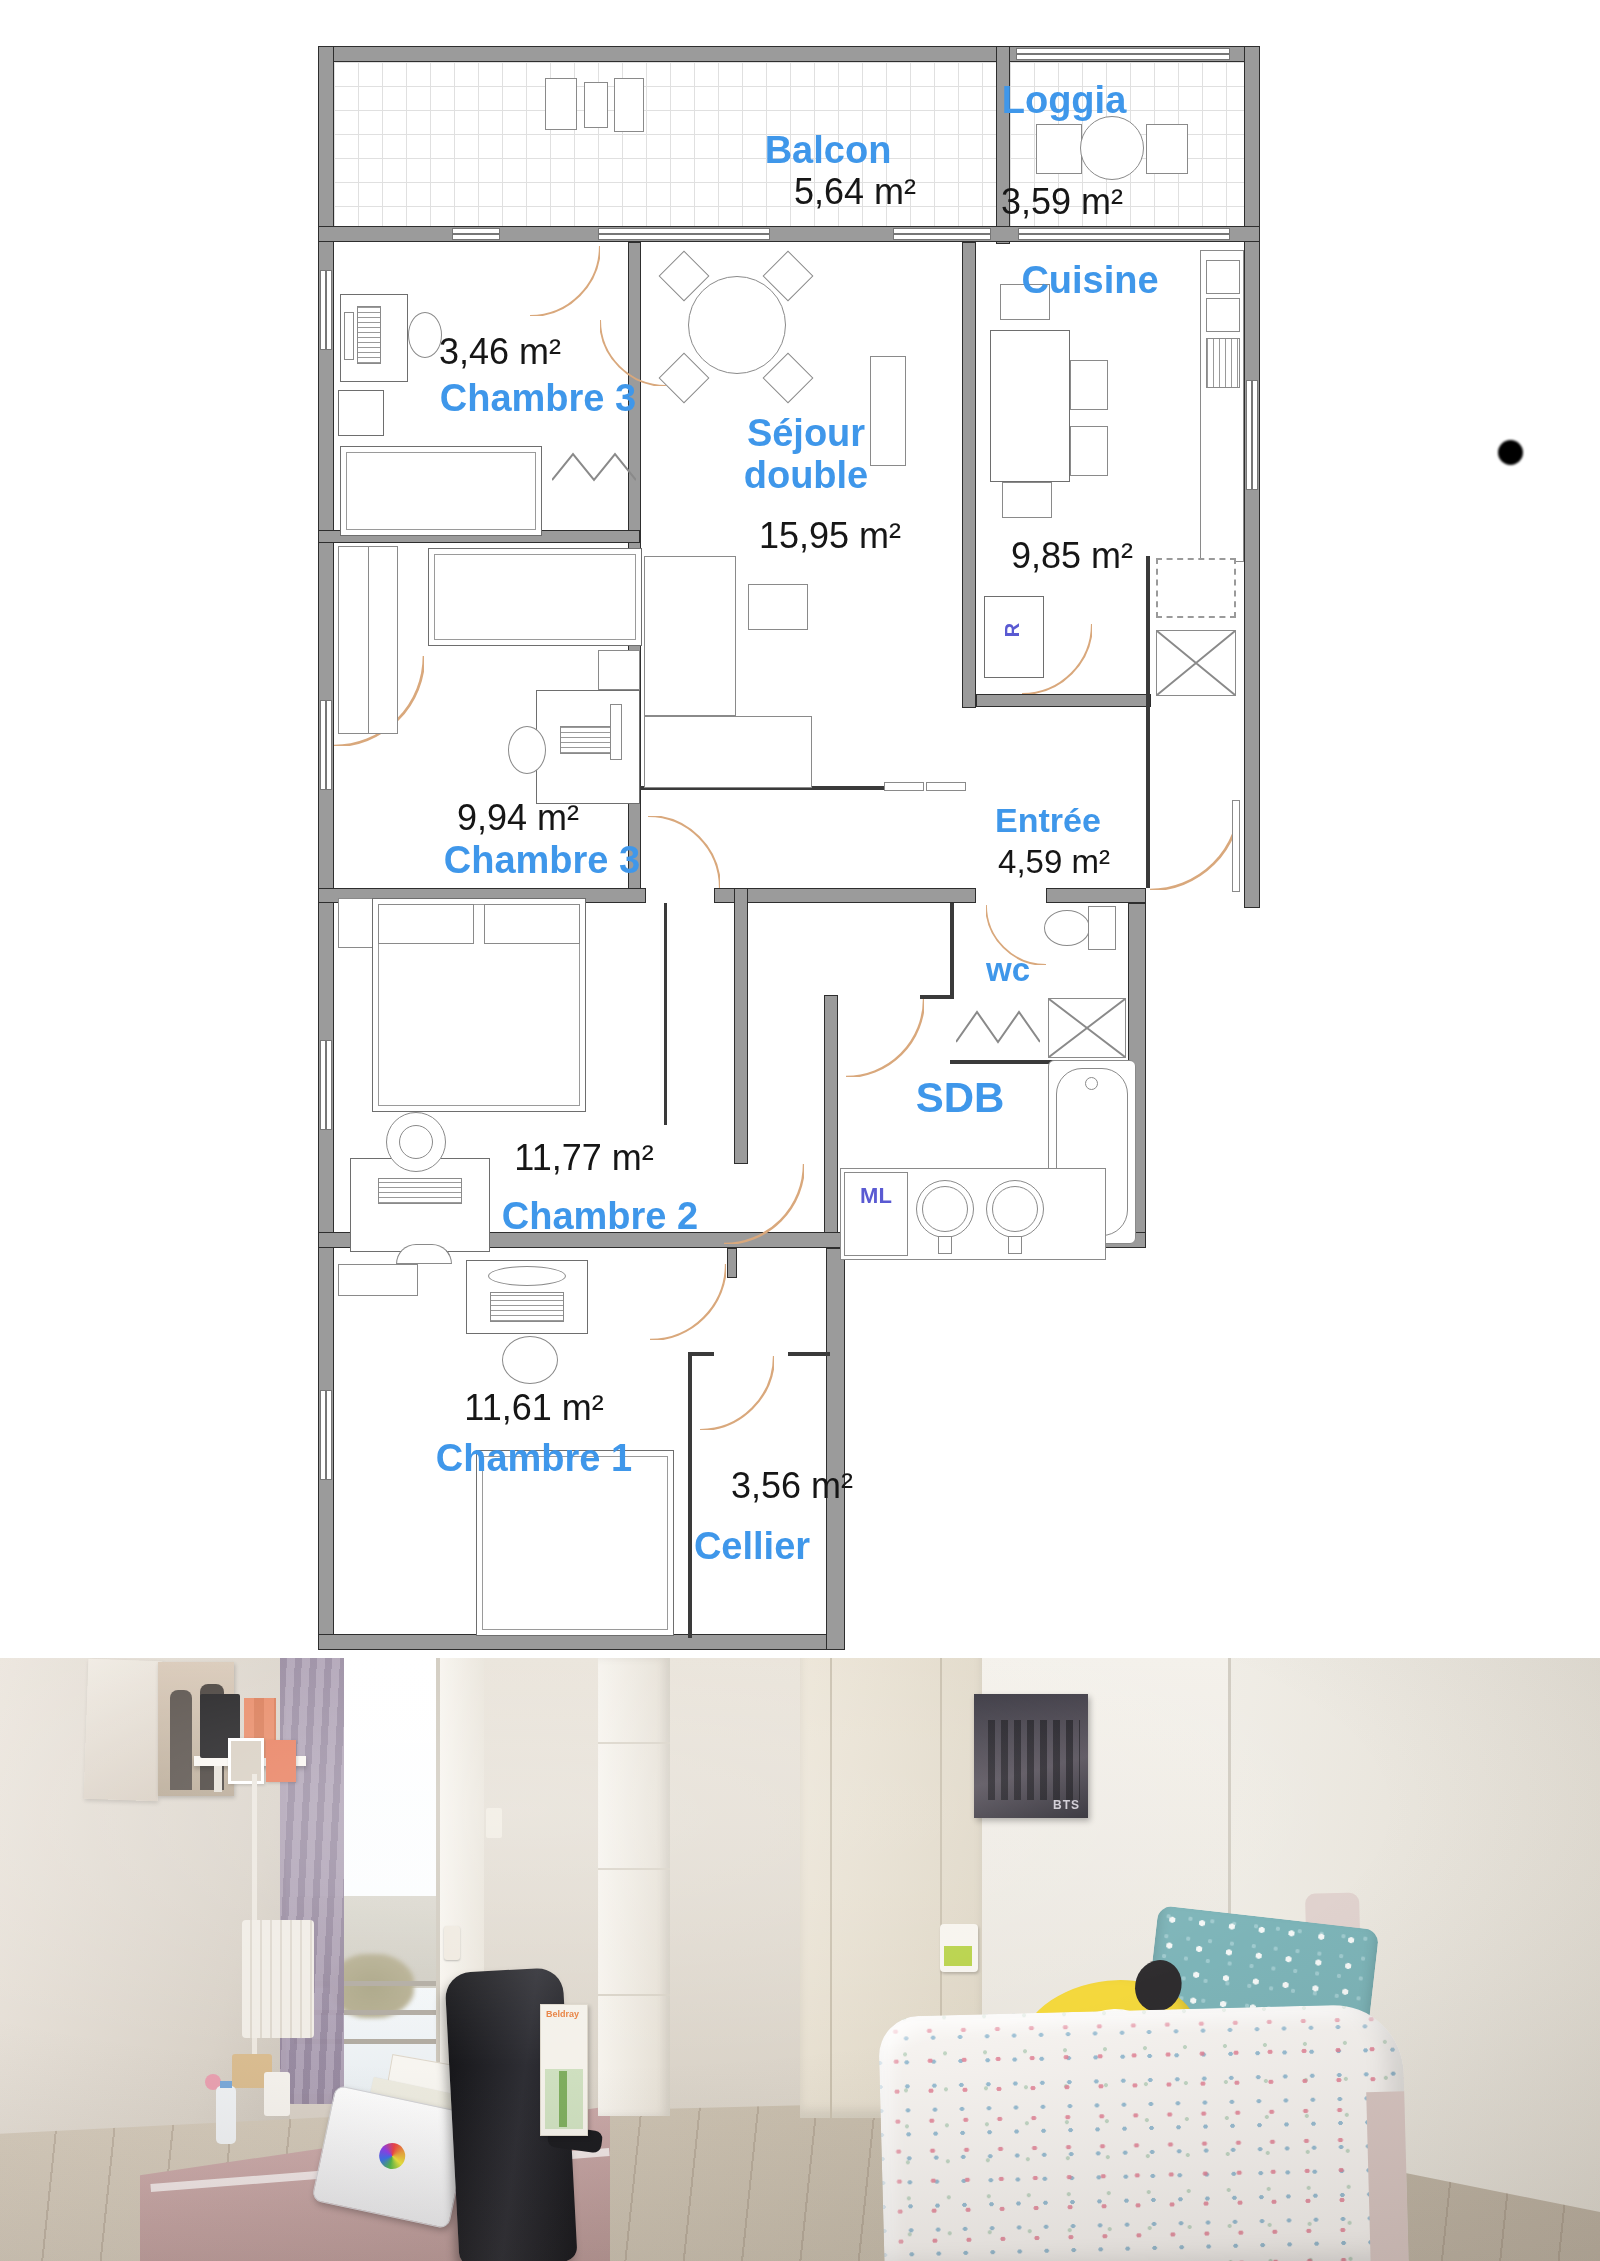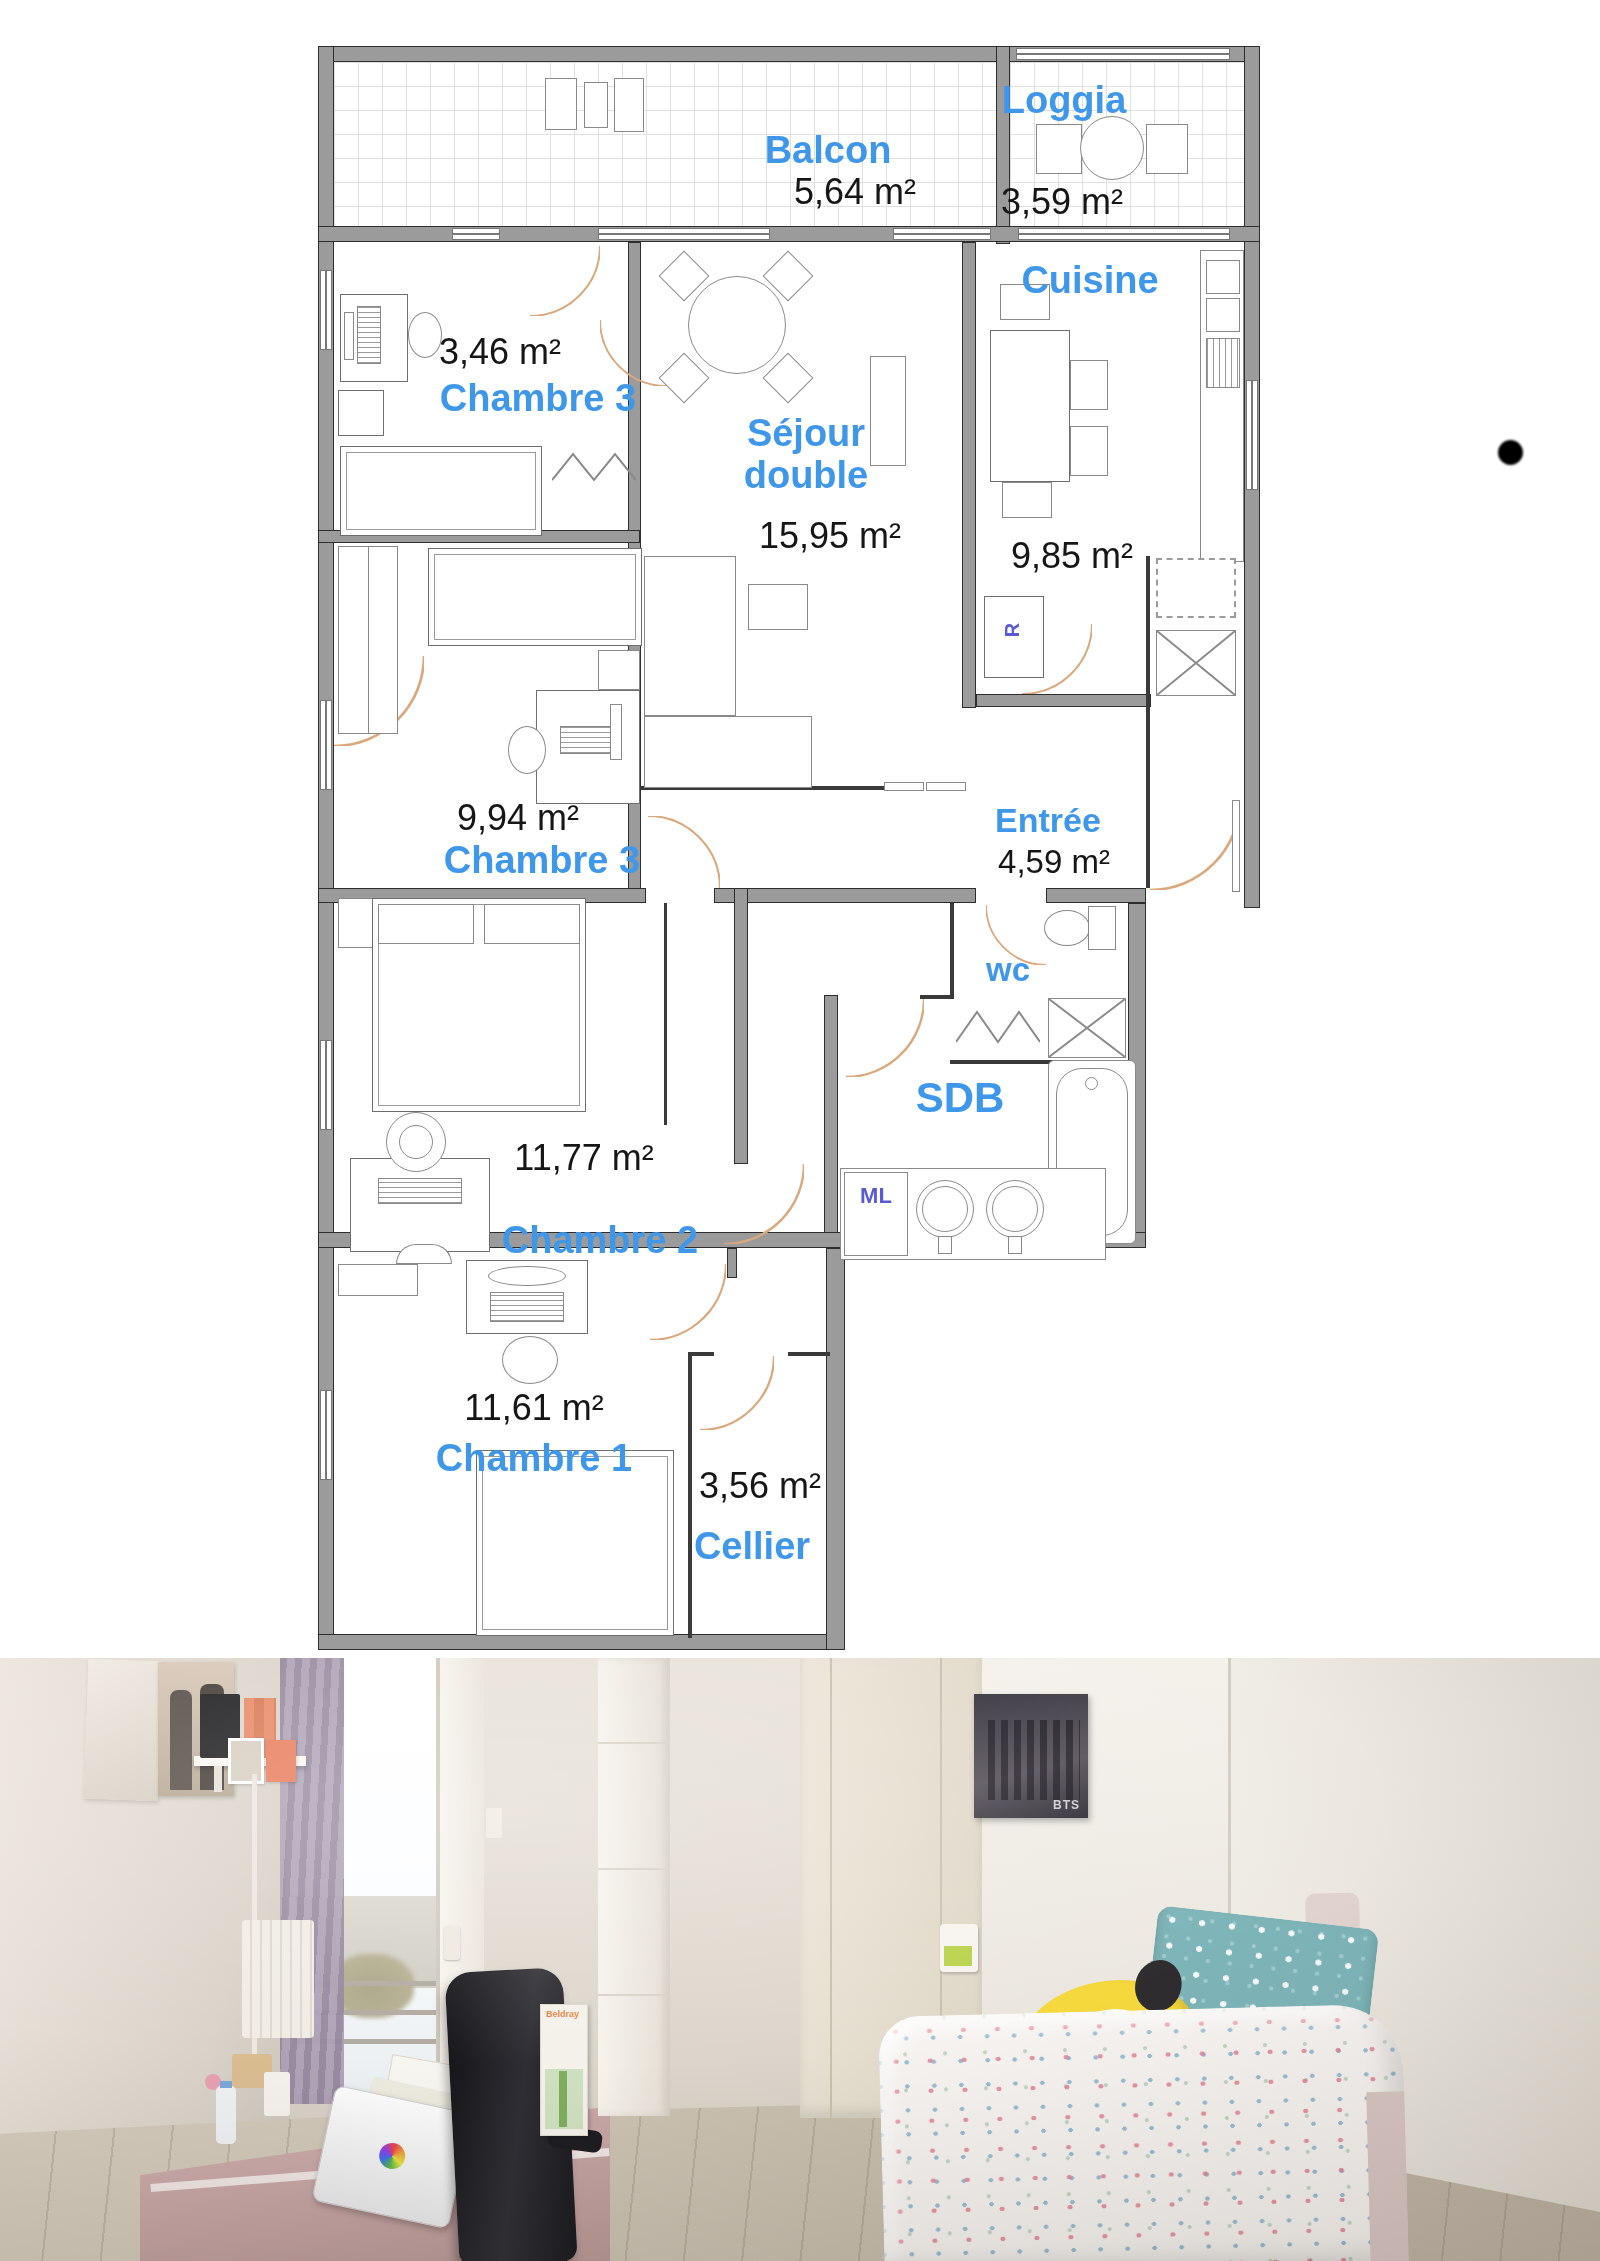--- a/index.html
+++ b/index.html
@@ -230,24 +230,24 @@
     <div class="lbl" style="left:538px;top:398px;">Chambre 3</div>
     <div class="lbl" style="left:806px;top:455px;white-space:normal;width:170px;text-align:center;line-height:1.1;">Séjour double</div>
     <div class="ar" style="left:830px;top:536px;">15,95 m²</div>
     <div class="ar" style="left:518px;top:818px;">9,94 m²</div>
     <div class="lbl" style="left:542px;top:860px;">Chambre 3</div>
     <div class="lbl" style="left:1048px;top:820px;font-size:34px;">Entrée</div>
     <div class="ar" style="left:1054px;top:862px;font-size:33px;">4,59 m²</div>
     <div class="lbl" style="left:1008px;top:970px;font-size:33px;">wc</div>
     <div class="lbl" style="left:960px;top:1098px;font-size:42px;">SDB</div>
     <div class="ar" style="left:584px;top:1158px;">11,77 m²</div>
-    <div class="lbl" style="left:600px;top:1216px;margin-top:24px;">Chambre 2</div>
+    <div class="lbl" style="left:600px;top:1216px;">Chambre 2</div>
     <div class="ar" style="left:534px;top:1408px;">11,61 m²</div>
     <div class="lbl" style="left:534px;top:1458px;">Chambre 1</div>
-    <div class="ar" style="left:760px;top:1486px;text-align:right;">3,56 m²</div>
+    <div class="ar" style="left:792px;top:1486px;text-align:right;">3,56 m²</div>
     <div class="lbl" style="left:752px;top:1546px;">Cellier</div>
     <div class="ann" style="left:1012px;top:630px;font-size:20px;transform:translate(-50%,-50%) rotate(-90deg);">R</div>
     <div class="ann" style="left:876px;top:1196px;font-size:22px;">ML</div>
   </div>
 
   <div class="dot"></div>
 
   <div class="photo">
 
     <div style="left:0;top:0;width:290px;height:603px;background:linear-gradient(105deg,#ece6de,#d9d2c8 70%,#c8c1b7);"></div>

